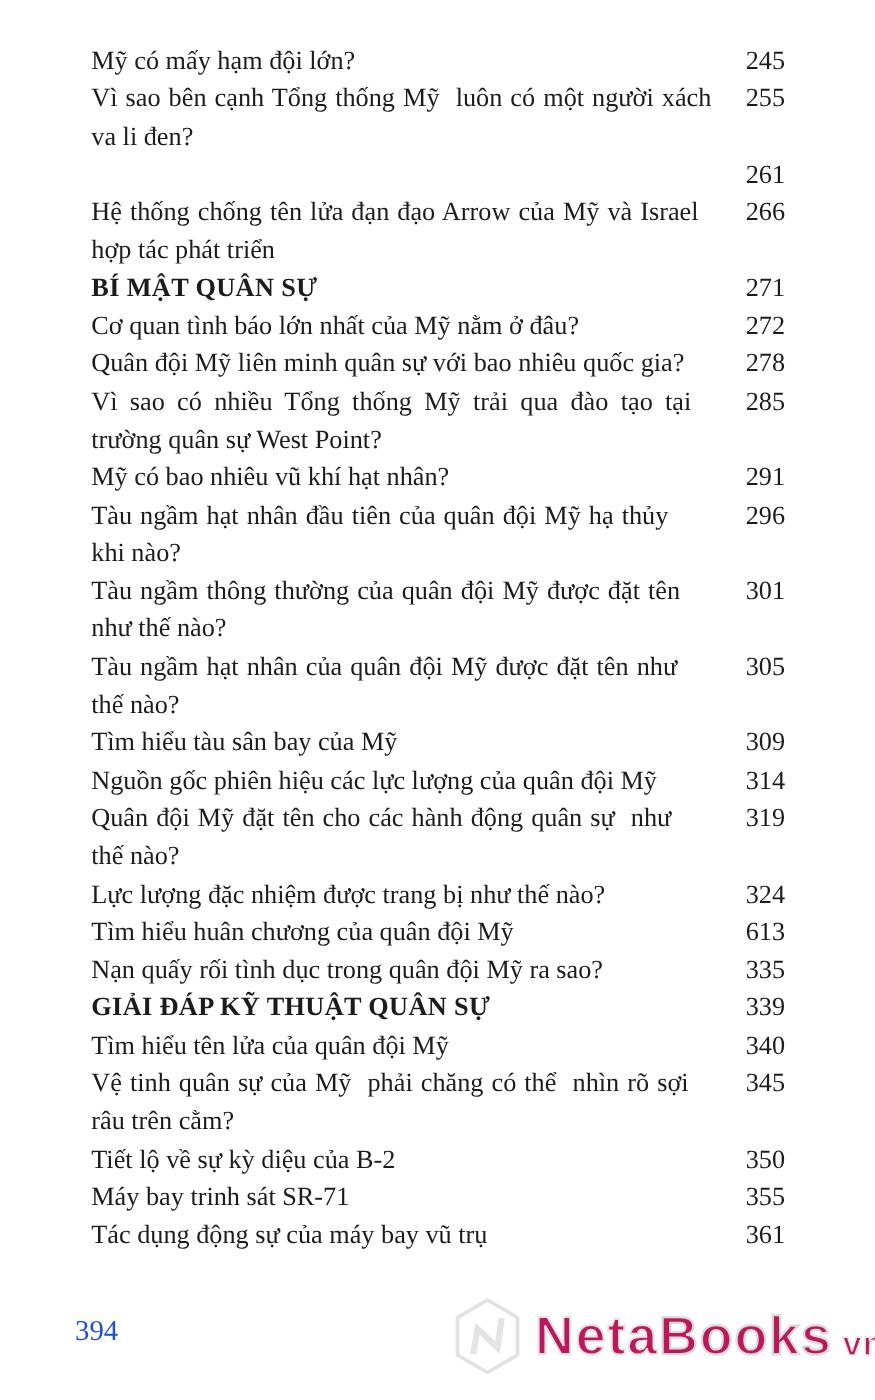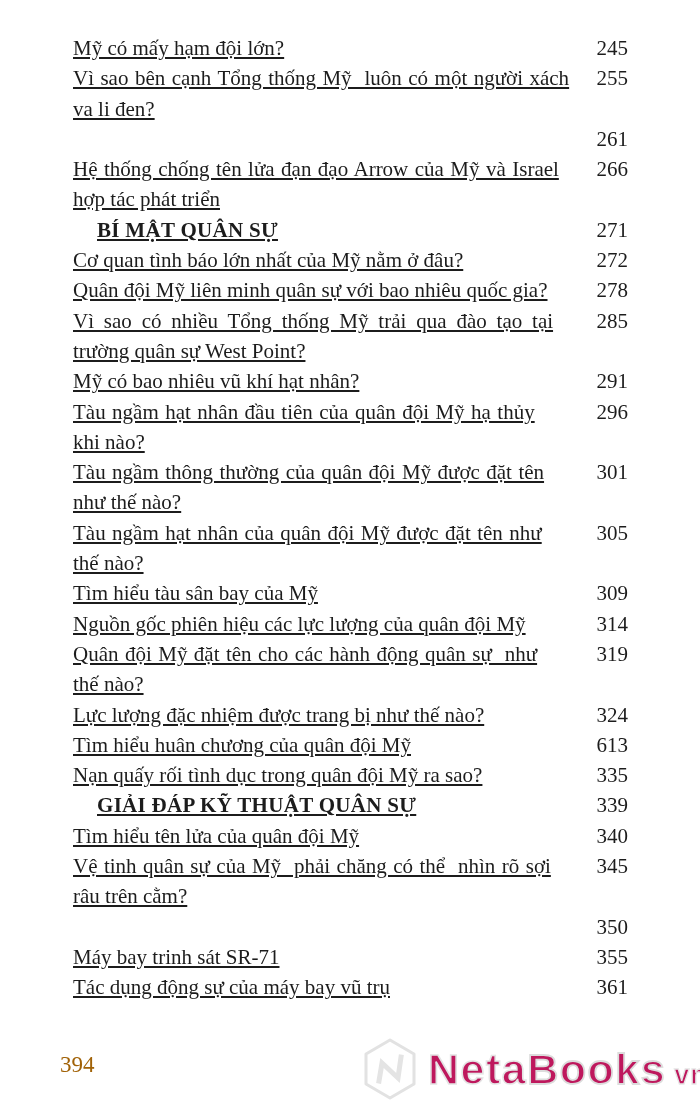--- a/index.html
+++ b/index.html
@@ -24,36 +24,35 @@
     line-height: 30.3px;
   }
   .toc-line {
     position: relative;
     height: 30.3px;
     white-space: nowrap;
   }
   .toc-text {
     display: inline-block;
     white-space: pre;
-    text-decoration: underline;
   }
   .toc-line.just .toc-text  { word-spacing: 1.2px; }
   .toc-line.wide .toc-text  { word-spacing: 4.6px; text-align: center; }
-  .toc-text.bold { font-weight: bold; letter-spacing: 0.3px; margin-left: 24px; }
+  .toc-text.bold { font-weight: bold; letter-spacing: 0.3px; }
   .toc-page {
     position: absolute;
     right: 0;
     top: 0;
   }
   .footer-num {
     position: absolute;
     left: 60px;
     top: 1052px;
     font-size: 23px;
-    color: #a16207;
+    color: #1d4ed8;
   }
   
   .watermark {
     position: absolute;
     left: 364px;
     top: 1038px;
     display: flex;
     align-items: center;
     pointer-events: none;
   }
@@ -144,21 +143,21 @@
       <div class="toc-line"><span class="toc-text bold">GIẢI ĐÁP KỸ THUẬT QUÂN SỰ</span><span class="toc-page">339</span></div>
     </div>
     <div class="toc-entry">
       <div class="toc-line"><span class="toc-text">Tìm hiểu tên lửa của quân đội Mỹ</span><span class="toc-page">340</span></div>
     </div>
     <div class="toc-entry">
       <div class="toc-line just"><span class="toc-text">Vệ tinh quân sự của Mỹ&nbsp; phải chăng có thể&nbsp; nhìn rõ sợi</span><span class="toc-page">345</span></div>
       <div class="toc-line"><span class="toc-text">râu trên cằm?</span></div>
     </div>
     <div class="toc-entry">
-      <div class="toc-line"><span class="toc-page">350</span></div>
+      <div class="toc-line"><span class="toc-text">Tiết lộ về sự kỳ diệu của B-2</span><span class="toc-page">350</span></div>
     </div>
     <div class="toc-entry">
       <div class="toc-line"><span class="toc-text">Máy bay trinh sát SR-71</span><span class="toc-page">355</span></div>
     </div>
     <div class="toc-entry">
       <div class="toc-line"><span class="toc-text">Tác dụng động sự của máy bay vũ trụ</span><span class="toc-page">361</span></div>
     </div>
   </div>
 
 <div class="footer-num">394</div>

